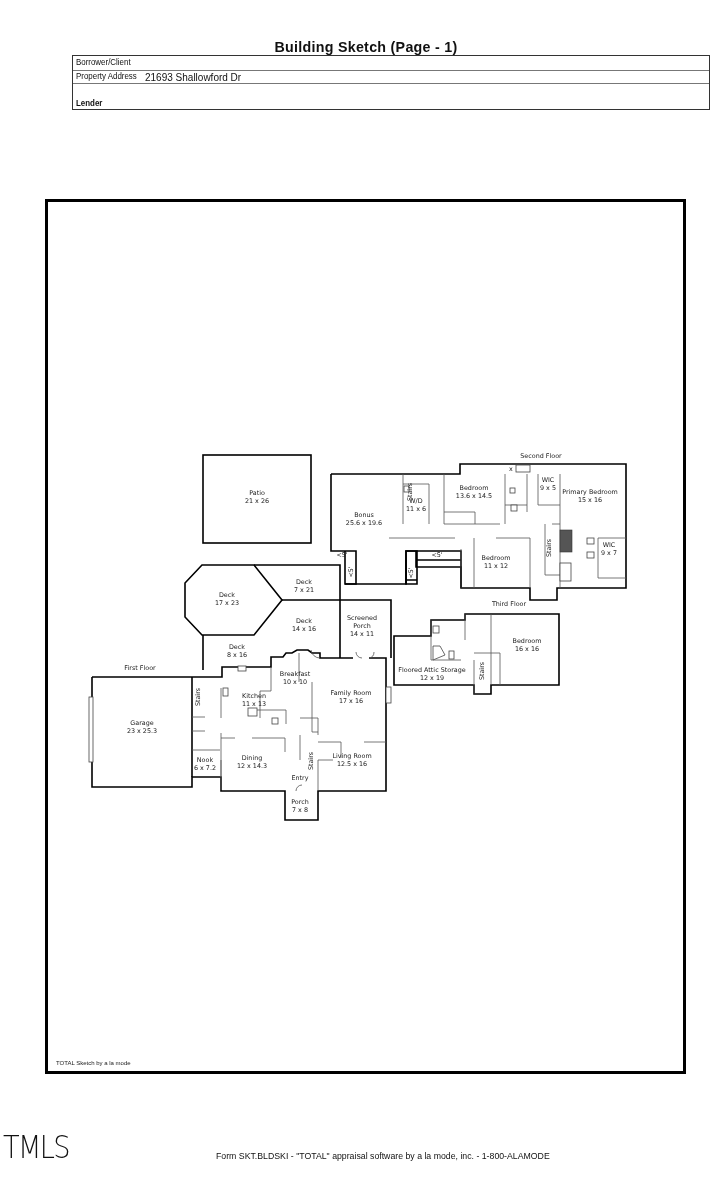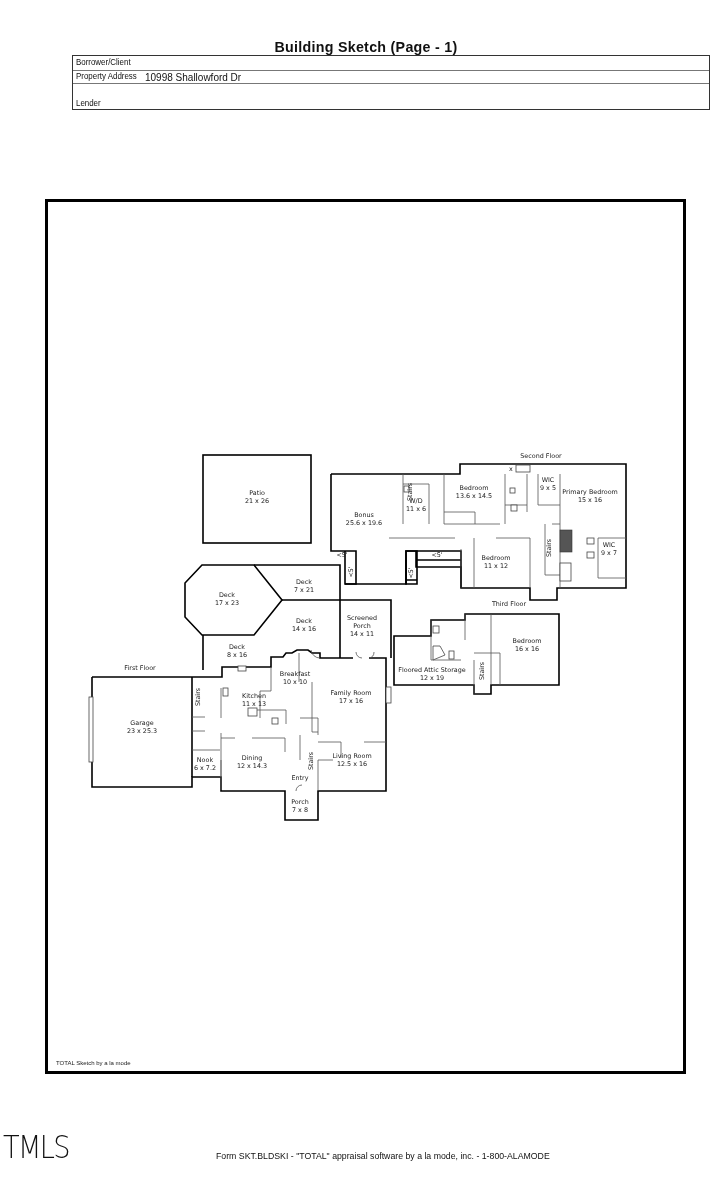--- a/index.html
+++ b/index.html
@@ -5,21 +5,21 @@
   html, body { margin: 0; padding: 0; background: #ffffff; }
   body { width: 728px; height: 1200px; position: relative; overflow: hidden;
          font-family: "Liberation Sans", sans-serif; color: #111; }
   .title { position: absolute; top: 38px; left: 0; width: 732px; text-align: center;
            font-family: "Liberation Sans", sans-serif; font-weight: bold; font-size: 15px;
            letter-spacing: 0.3px; transform: scaleX(0.95); }
   .hdr { position: absolute; left: 47px; top: 55px; width: 638px; height: 55px;
          border: 1px solid #333; box-sizing: border-box; margin-left: 25px; }
   .hdr .row { position: absolute; left: 0; right: 0; height: 13.5px; border-bottom: 1px solid #777;
               font-size: 9px; line-height: 13px; }
-  .hdr .row:last-child { border-bottom: none; }
+  .hdr .row:last-child { border-bottom: none; font-weight: bold; }
   .hdr .lbl { position: absolute; left: 3px; top: 0; font-size: 9px; transform: scaleX(0.88);
               transform-origin: left center; white-space: nowrap; }
   .hdr .val { position: absolute; top: 1px; font-size: 10px; white-space: nowrap; }
   .frame { position: absolute; left: 45px; top: 199px; width: 641px; height: 875px;
            border: 3px solid #000; box-sizing: border-box; }
   .sketch { position: absolute; left: 0; top: 0; }
   .credit { position: absolute; left: 56px; top: 1060px; font-size: 6px; color: #222; }
   .logo { position: absolute; left: 3px; top: 1128px; font-size: 32px; font-weight: 300;
           letter-spacing: -2px; color: #111; font-family: "DejaVu Sans", sans-serif;
           transform: scaleX(0.85); transform-origin: left top; }
@@ -35,21 +35,21 @@
 
 <div class="title">Building Sketch (Page - 1)</div>
 
 <div class="hdr">
   <div class="row" style="top:0">
     <span class="lbl">Borrower/Client</span>
     <span class="val" style="left:70px"></span>
   </div>
   <div class="row" style="top:13.5px">
     <span class="lbl">Property Address</span>
-    <span class="val" style="left:72px">10998 Shallowford Dr</span>
+    <span class="val" style="left:72px">21693 Shallowford Dr</span>
   </div>
   <div class="row" style="top:40.5px">
     <span class="lbl">Lender</span>
   </div>
 </div>
 
 <div class="frame"></div>
 
 <svg class="sketch" width="728" height="1200" viewBox="0 0 728 1200">
 

